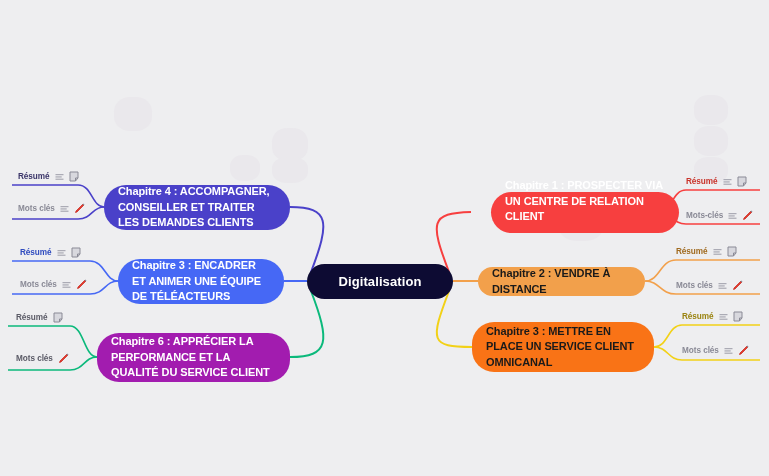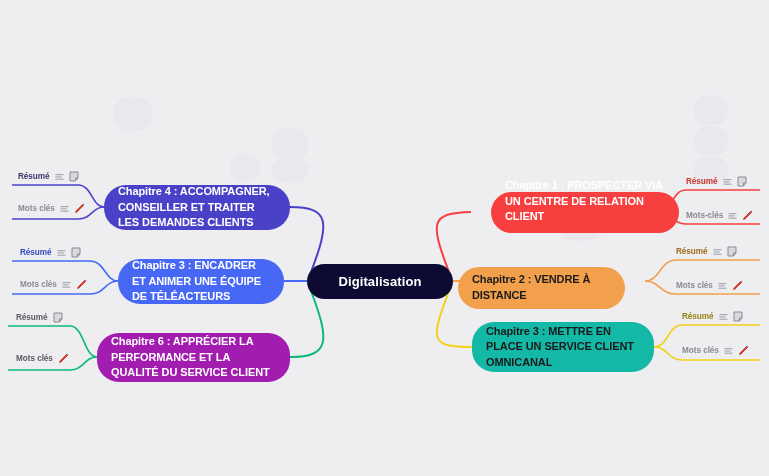--- a/index.html
+++ b/index.html
@@ -125,25 +125,25 @@
   </svg>
 
   <div class="node central" style="left:307px;top:264px;width:146px;height:35px;">
     <span>Digitalisation</span>
   </div>
 
   <div class="node chapter" style="left:491px;top:192px;width:188px;height:41px;background:#f73f3f;color:#ffffff;align-items:flex-end;">
     <span>Chapitre 1 : PROSPECTER VIA UN CENTRE DE RELATION CLIENT</span>
   </div>
 
-  <div class="node chapter" style="left:458px;top:267px;width:167px;height:42px;background:#f2a04b;color:#1a1a1a;justify-content:center;">
+  <div class="node chapter" style="left:478px;top:267px;width:167px;height:29px;background:#f2a04b;color:#1a1a1a;justify-content:center;">
     <span>Chapitre 2 : VENDRE À DISTANCE</span>
   </div>
 
-  <div class="node chapter" style="left:472px;top:322px;width:182px;height:50px;background:#14b8a6;color:#1a1a1a;">
+  <div class="node chapter" style="left:472px;top:322px;width:182px;height:50px;background:#f97316;color:#1a1a1a;">
     <span>Chapitre 3 :  METTRE EN PLACE UN SERVICE CLIENT OMNICANAL</span>
   </div>
 
   <div class="node chapter" style="left:104px;top:185px;width:186px;height:45px;background:#4a41c9;color:#ffffff;">
     <span>Chapitre 4 : ACCOMPAGNER, CONSEILLER ET TRAITER LES DEMANDES CLIENTS</span>
   </div>
 
   <div class="node chapter" style="left:118px;top:259px;width:166px;height:45px;background:#4668f5;color:#ffffff;">
     <span>Chapitre 3 : ENCADRER ET ANIMER UNE ÉQUIPE DE TÉLÉACTEURS</span>
   </div>

